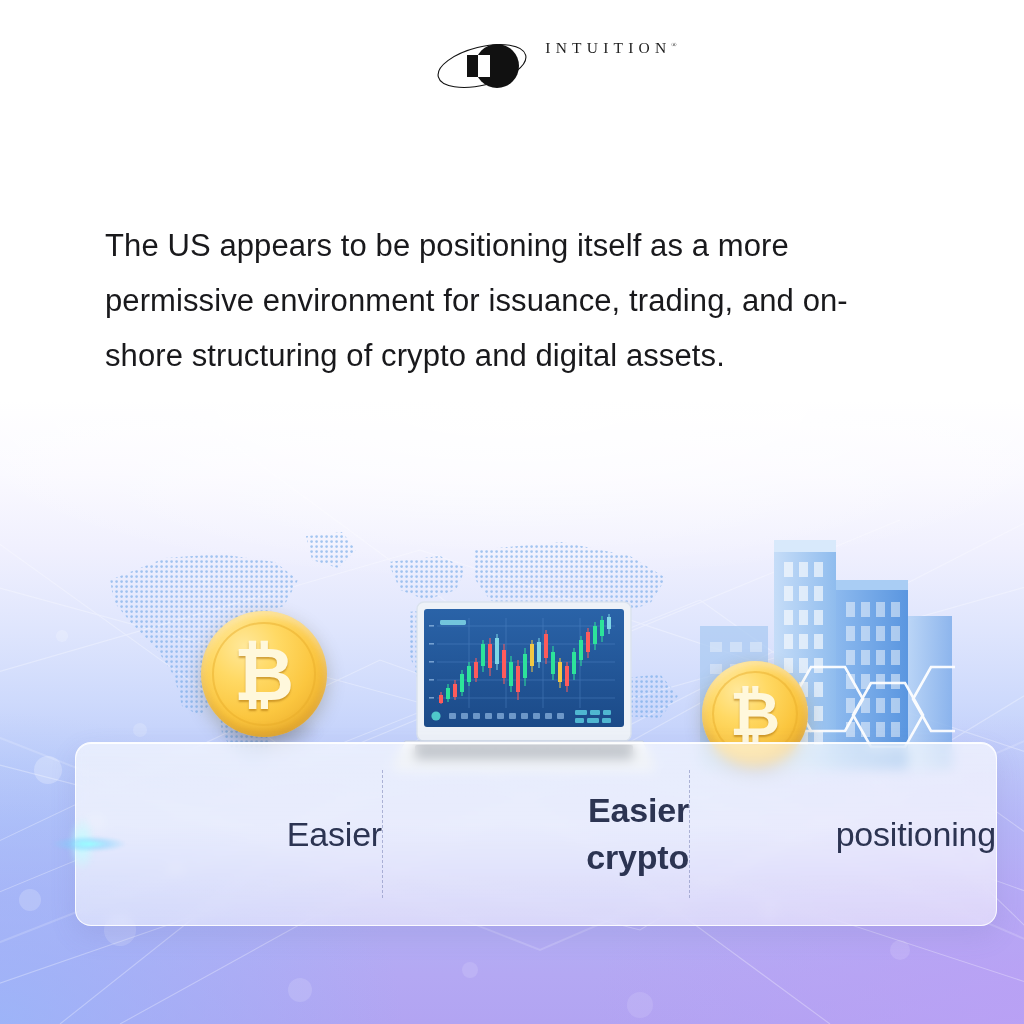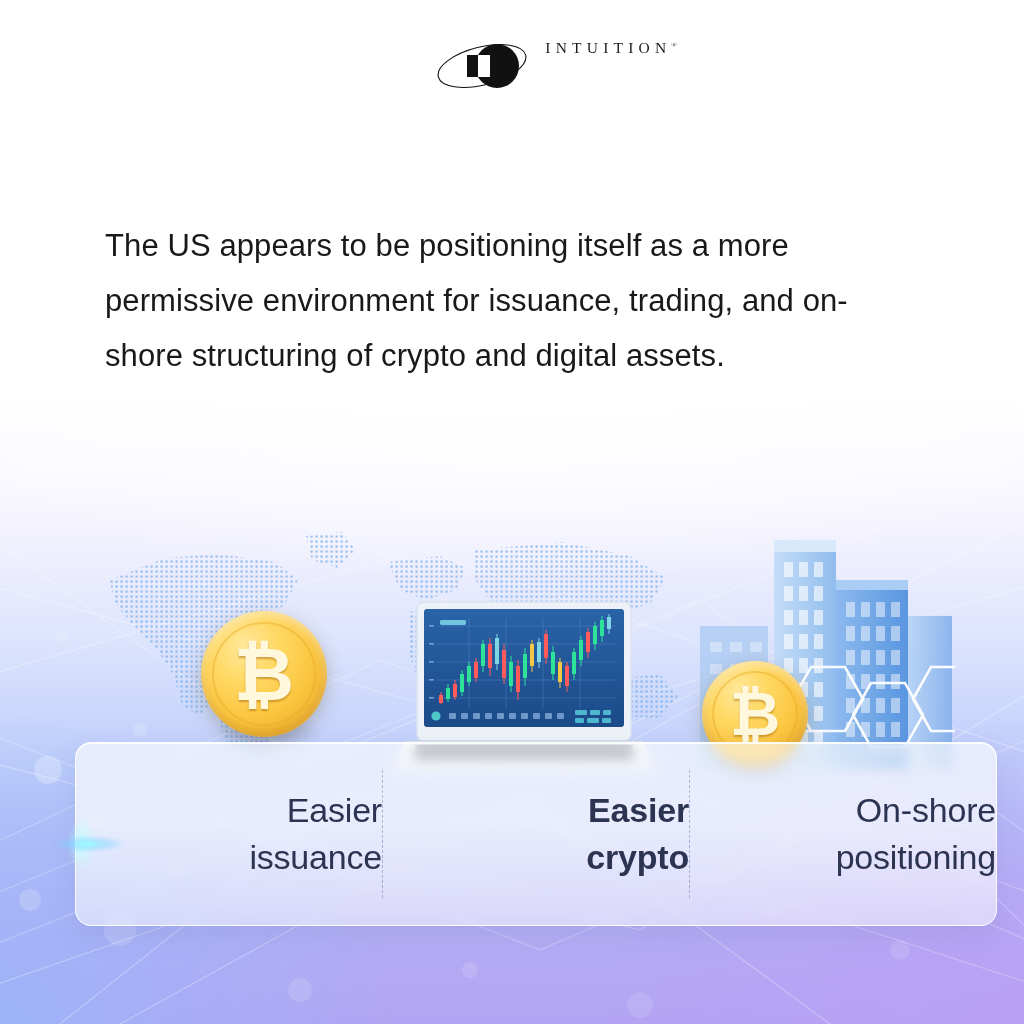--- a/index.html
+++ b/index.html
@@ -551,29 +551,27 @@
     <div class="coin-face"></div>
     <div class="coin-rim"></div>
     <div class="coin-inner">
       <div class="coin-b">₿</div>
     </div>
   </div>
 
   <div class="card">
     <div class="cell reg">
       <span>Easier</span>
-      <span>issuance</span>
     </div>
     <div class="divider"></div>
     <div class="cell">
       <span>Easier</span>
       <span>crypto</span>
     </div>
     <div class="divider"></div>
     <div class="cell reg">
-      <span>On-shore</span>
       <span>positioning</span>
     </div>
   </div>
   <div class="card-glow2"></div>
   <div class="card-glow"></div>
 
 </div>
 
 </body></html>

